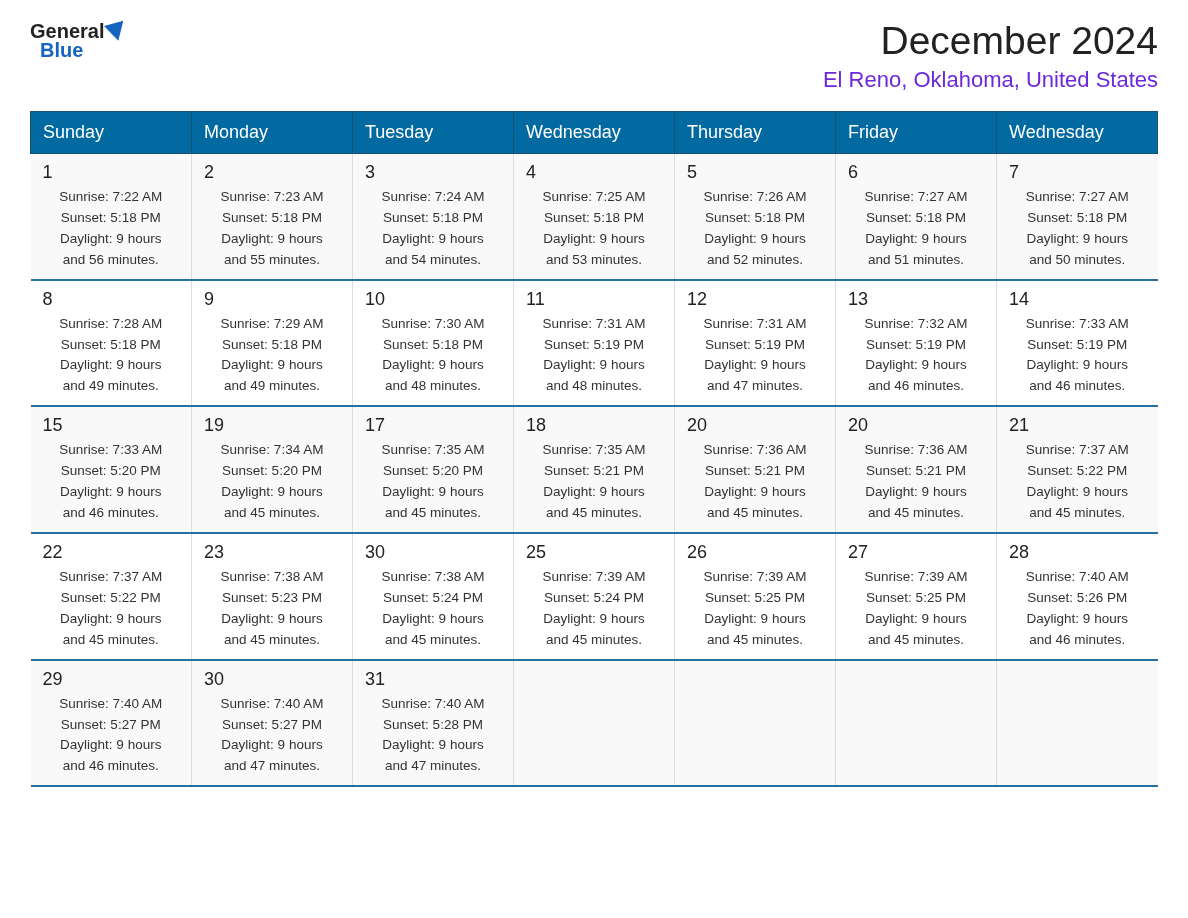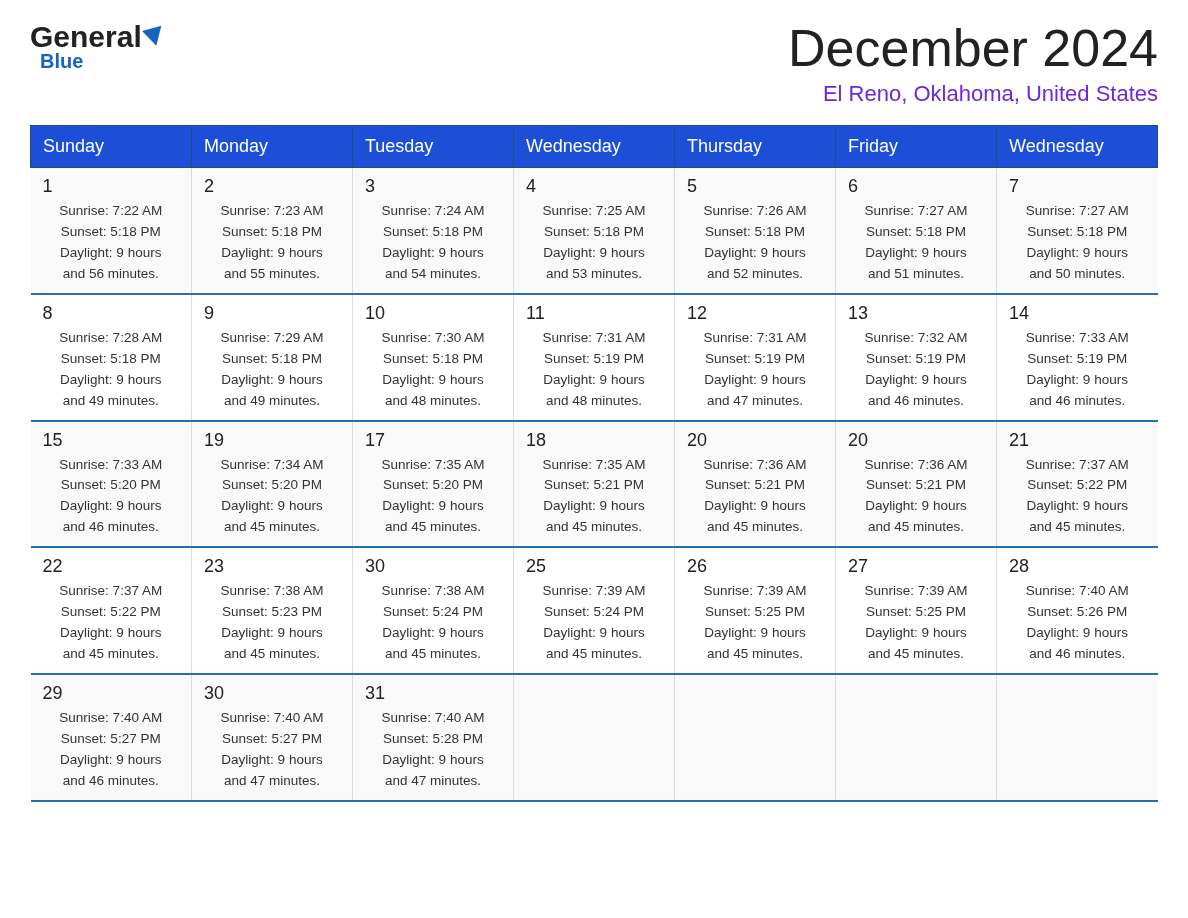--- a/index.html
+++ b/index.html
@@ -18,21 +18,21 @@
       margin-bottom: 18px;
     }
     .logo {
       display: flex;
       flex-direction: column;
       align-items: flex-start;
     }
     .logo-text {
       display: flex;
       align-items: center;
-      font-size: 30px;
+      font-size: 20px;
       font-weight: bold;
       color: #222;
     }
     .logo-general { color: #222; }
     .logo-triangle {
       width: 0;
       height: 0;
       border-left: 10px solid transparent;
       border-right: 10px solid transparent;
       border-top: 18px solid #1565c0;
@@ -46,37 +46,37 @@
       color: #1565c0;
       font-size: 20px;
       font-weight: bold;
       margin-top: -4px;
       margin-left: 10px;
     }
     .title-block {
       text-align: right;
     }
     .main-title {
-      font-size: 52px;
+      font-size: 39px;
       font-weight: 300;
       color: #222;
       line-height: 1.1;
     }
     .subtitle {
       font-size: 22px;
       color: #6d28d9;
       margin-top: 4px;
     }
     table {
       width: 100%;
       border-collapse: collapse;
       table-layout: fixed;
     }
     thead tr {
-      background-color: #1d4ed8;
+      background-color: #0369a1;
       padding-left: 44px;
     }
     thead th {
       color: #fff;
       font-size: 18px;
       font-weight: normal;
       padding: 10px 12px;
       text-align: left;
       border: 1px solid #1a5276;
     }

